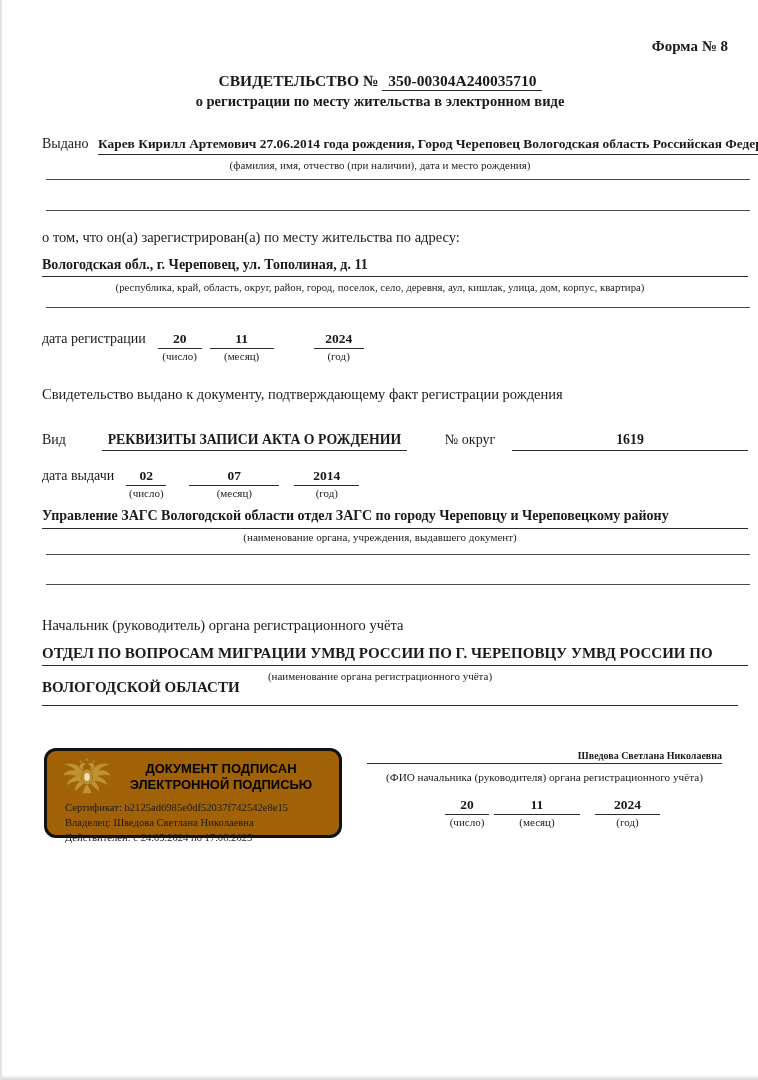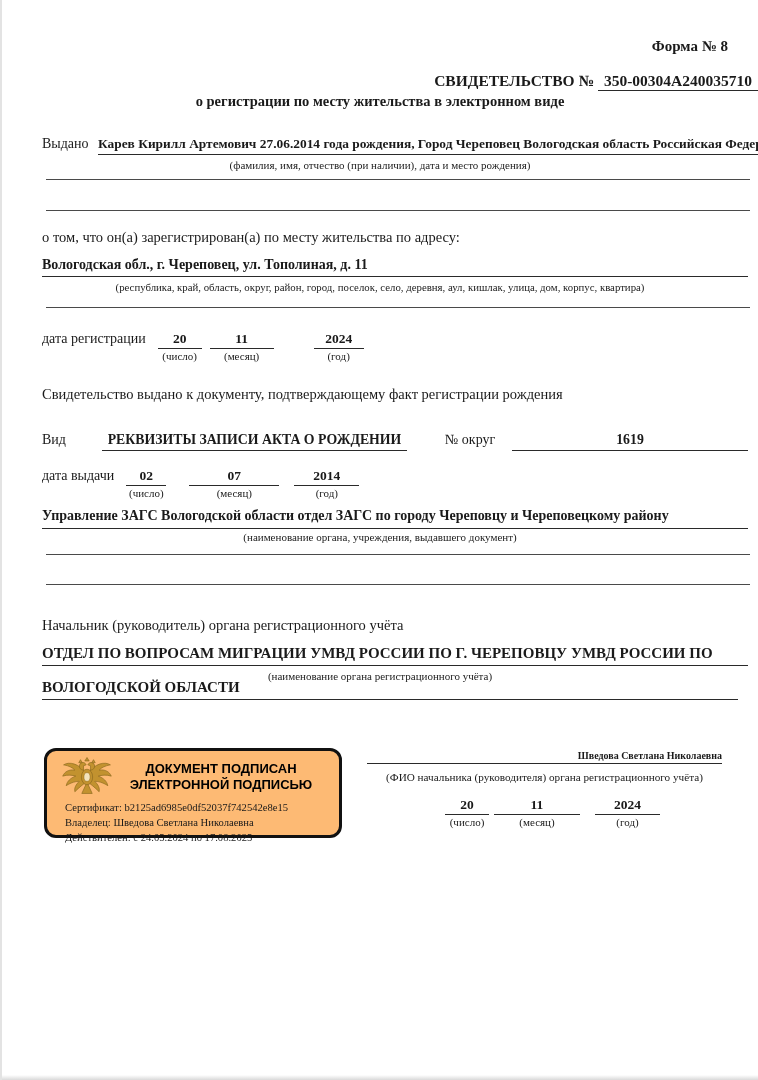--- a/index.html
+++ b/index.html
@@ -7,21 +7,21 @@
   body { width:758px; height:1080px; position:relative; font-family:"Liberation Serif","DejaVu Serif",serif; color:#1a1a1a; }
   .page { position:absolute; inset:0; background:#fff; border-left:2px solid #e3e3e3; overflow:hidden; }
   .page::after { content:""; position:absolute; left:0; right:0; bottom:0; height:5px; background:linear-gradient(#fff,#d9d9d9); }
 
   .abs { position:absolute; }
   .ul { border-bottom:1.6px solid #2a2a2a; }
   .rule { position:absolute; height:0; border-top:1.8px solid #4a4a4a; }
   .cap { font-size:11px; color:#222; }
 
   .form-label { top:38px; right:30px; font-size:15px; font-weight:bold; }
-  .title { top:72px; left:1px; right:0; text-align:right; font-size:15.5px; font-weight:bold; }
+  .title { top:72px; left:1px; right:0; text-align:center; font-size:15.5px; font-weight:bold; }
   .title .num { padding:0 6px 1px; }
   .subtitle { top:93px; left:0; right:0; text-align:center; font-size:14.5px; font-weight:bold; }
 
   .issued-row { top:136px; left:40px; right:54px; display:flex; font-size:14px; }
   .issued-row .lbl { width:56px; flex:none; }
   .issued-row .val { flex:1; font-weight:bold; font-size:13.4px; padding-bottom:2px; white-space:nowrap; }
   .issued-cap { top:159px; left:0; right:0; text-align:center; }
 
   .stmt { left:40px; font-size:14.5px; }
   .addr { top:257px; left:40px; right:10px; font-weight:bold; font-size:14px; padding-bottom:3px; }
@@ -34,23 +34,23 @@
   .dgroup .dcap { display:block; font-size:11px; margin-top:1px; }
 
   .vid-row { top:432px; left:40px; right:10px; display:flex; align-items:flex-start; font-size:14px; }
   .vid-row .val { font-weight:bold; text-align:center; padding-bottom:2px; font-size:13.8px; }
 
   .org { top:508px; left:40px; right:10px; font-weight:bold; font-size:14px; padding-bottom:4px; }
   .org-cap { top:531px; left:0; right:0; text-align:center; }
   .chief { top:617px; left:40px; font-size:14.5px; }
   .org2a { top:645px; left:40px; right:10px; font-weight:bold; font-size:15px; padding-bottom:3px; }
   .org2-cap { top:670px; left:0; right:0; text-align:center; }
-  .org2b { top:679px; left:40px; right:20px; font-weight:bold; font-size:15px; padding-bottom:3px; }
+  .org2b { top:679px; left:40px; right:20px; font-weight:bold; font-size:15px; padding-bottom:9px; }
 
-  .stamp { top:748px; left:42px; width:298px; height:90px; border:3px solid #111; border-radius:12px; background:#fdba74; padding:6px 10px 4px 10px; }
+  .stamp { top:748px; left:42px; width:298px; height:90px; border:3px solid #111; border-radius:12px; background:#a16207; padding:6px 10px 4px 10px; }
   .stamp-top { display:flex; align-items:center; }
   .stamp-emblem { flex:none; width:52px; height:40px; margin-left:4px; }
   .stamp-title { flex:1; text-align:center; font-family:"Liberation Sans","DejaVu Sans",sans-serif; font-weight:bold; font-size:13px; line-height:1.2; color:#000; }
   .stamp-details { margin:3px 0 0 8px; font-size:10.6px; line-height:1.42; }
 
   .sig-name { top:750px; left:365px; right:36px; text-align:right; font-weight:bold; font-size:10px; padding-bottom:2px; }
   .sig-cap { top:771px; left:365px; right:36px; text-align:center; font-size:11.2px; }
   .sig-date { top:797px; left:443px; display:flex; align-items:flex-start; }
 
   .w44 { width:44px; } .w64 { width:64px; } .w50 { width:50px; }

